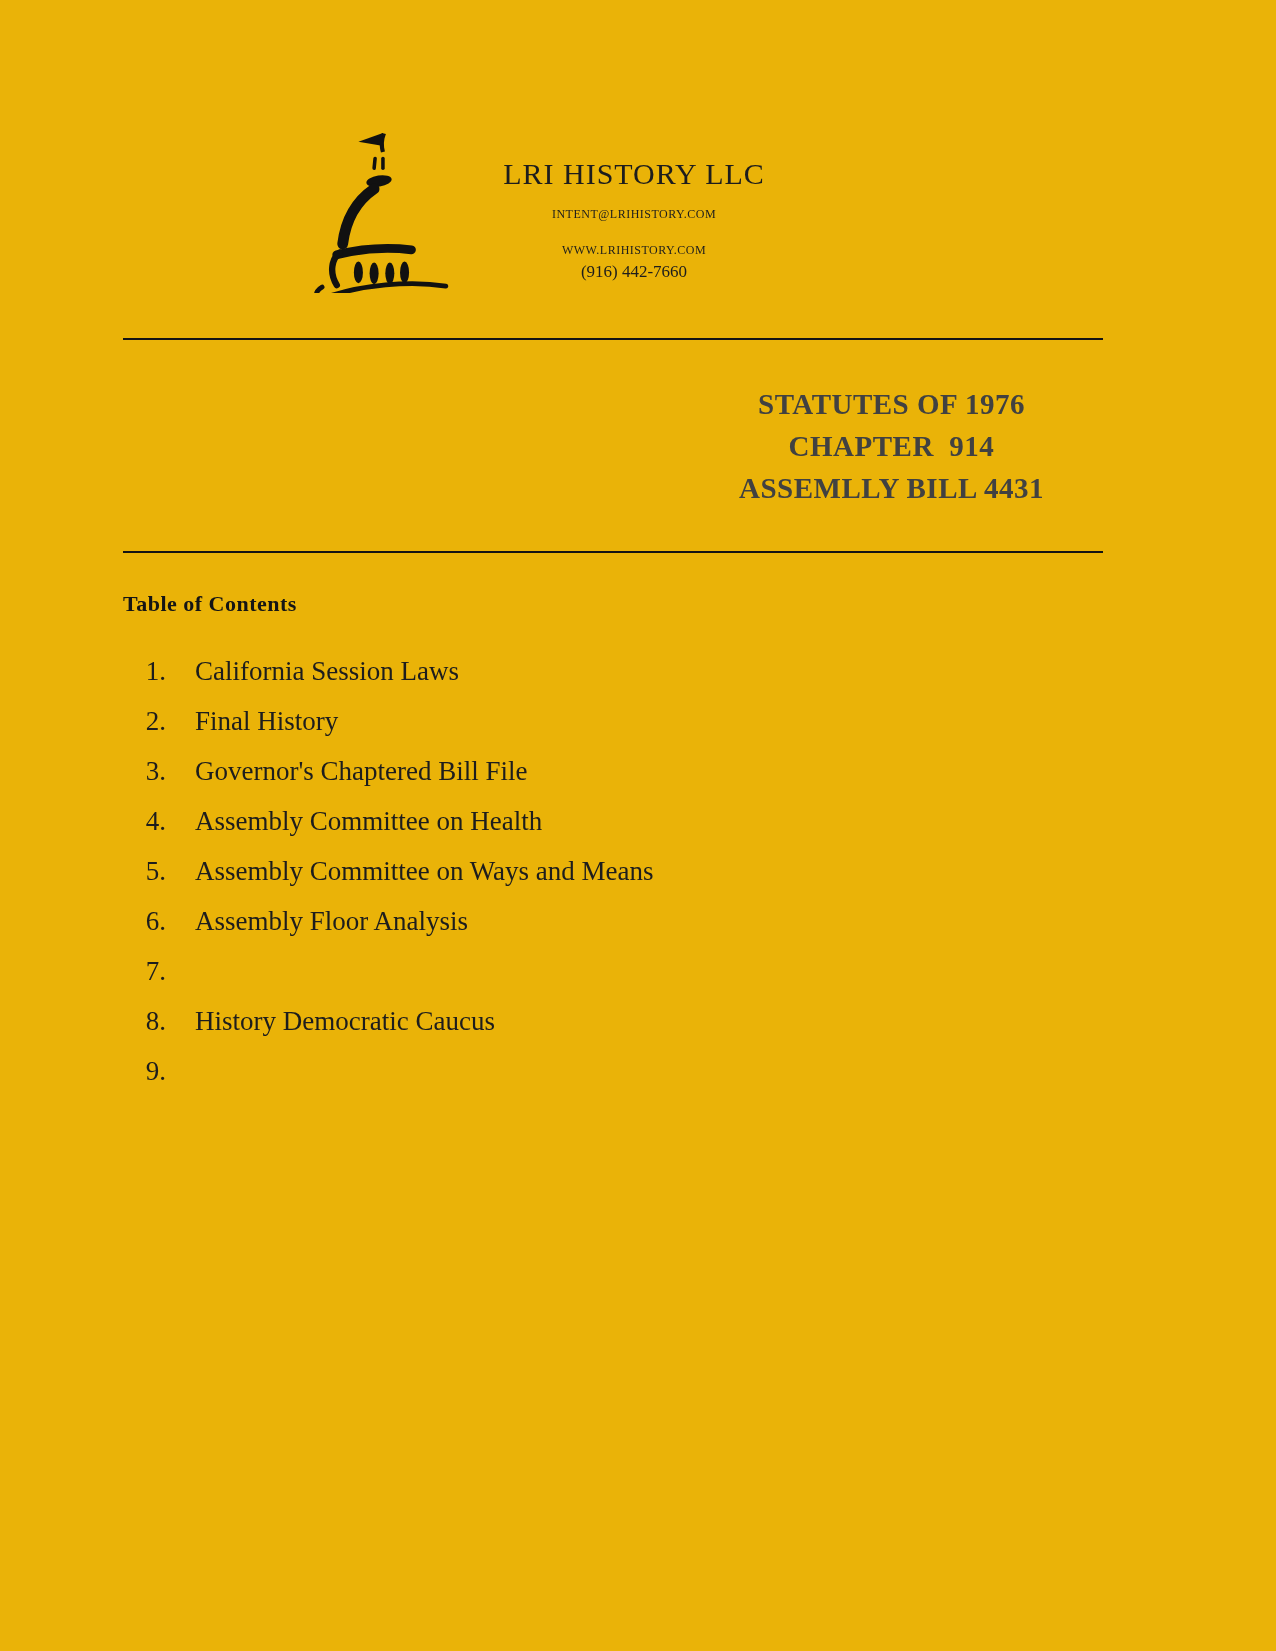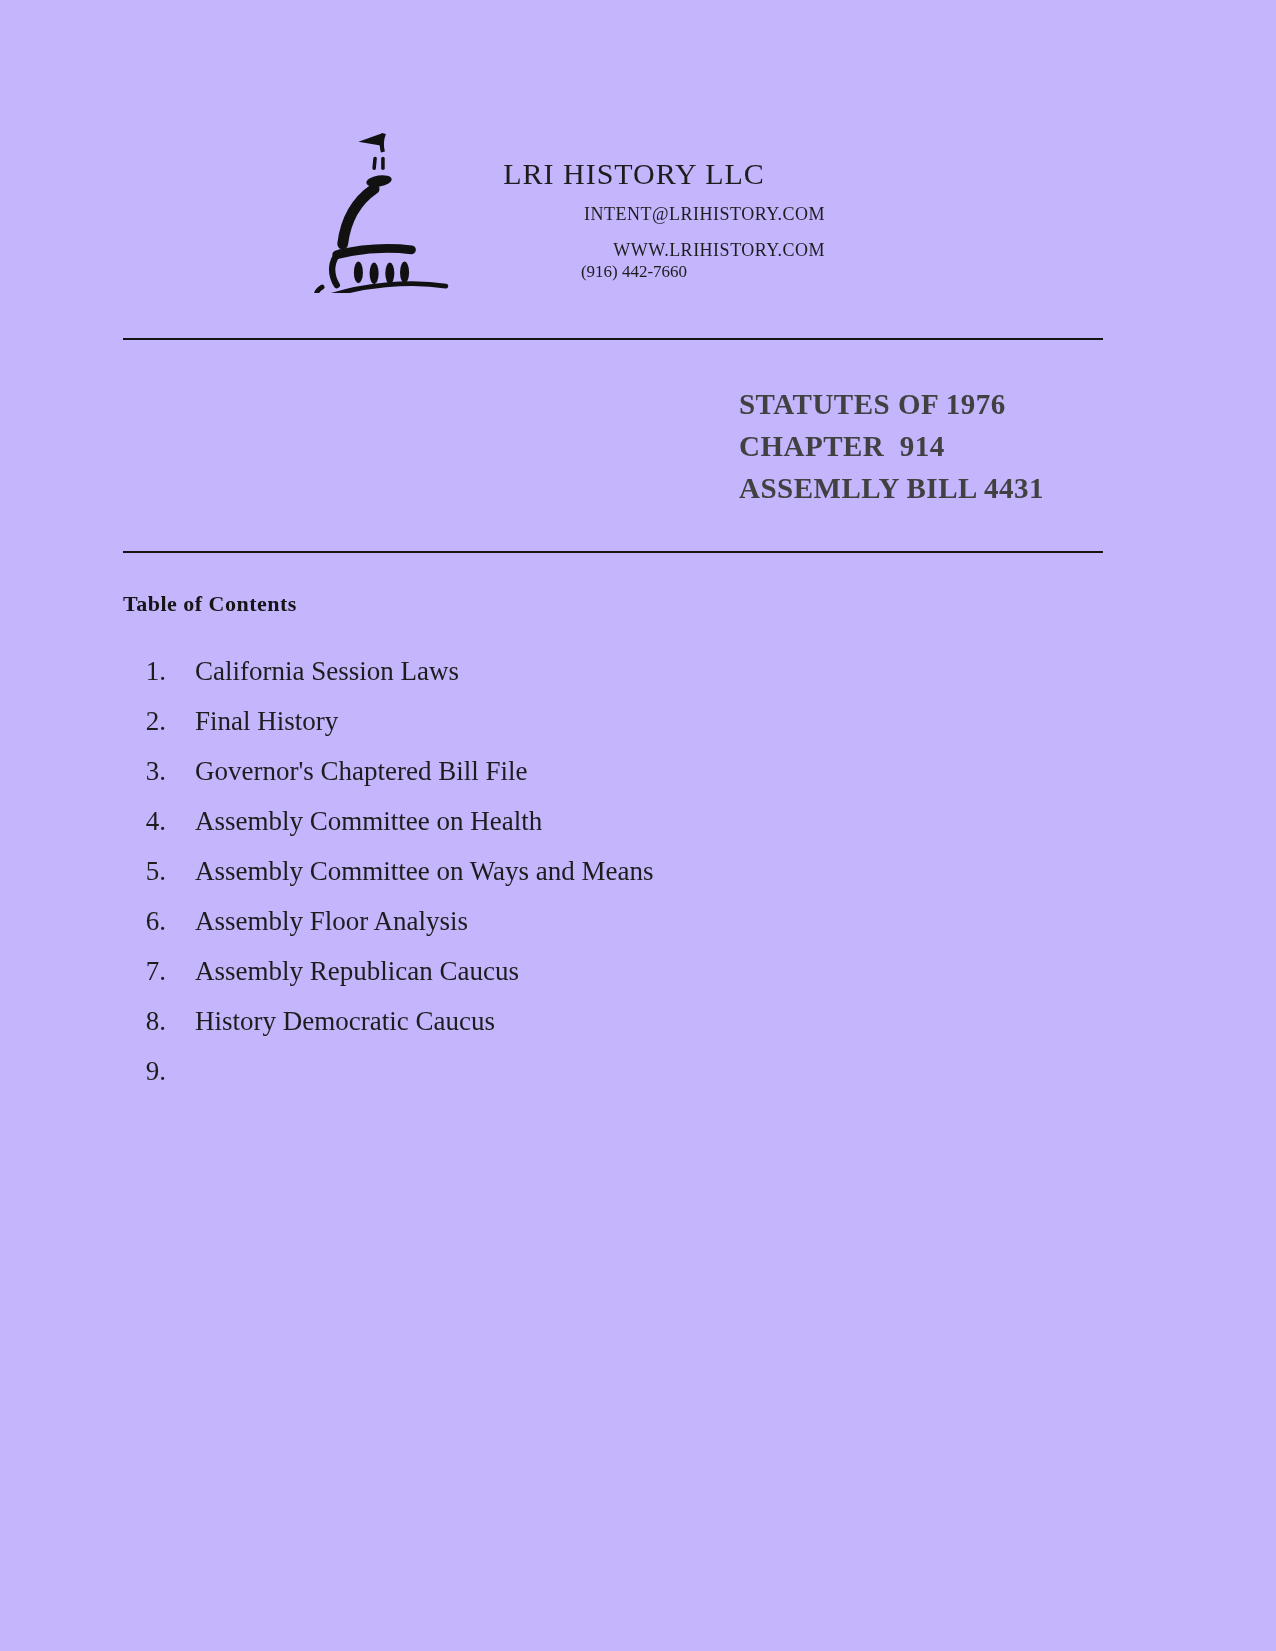--- a/index.html
+++ b/index.html
@@ -4,21 +4,21 @@
 <style>
   html, body {
     margin: 0;
     padding: 0;
     background: #ffffff;
   }
   .page {
     position: relative;
     width: 1276px;
     height: 1651px;
-    background: #c4b5fd;
+    background: #eab308;
     font-family: "Liberation Serif", "DejaVu Serif", serif;
     color: #1d1d1d;
     overflow: hidden;
   }
 
   
   .logo {
     position: absolute;
     left: 296px;
     top: 128px;
@@ -33,27 +33,26 @@
     text-align: center;
   }
   .company-name {
     font-size: 30px;
     line-height: 36px;
     letter-spacing: 1px;
     color: #1d1d1d;
     white-space: pre;
   }
   .company-contact {
-    font-size: 18px;
+    font-size: 12px;
     line-height: 20px;
     letter-spacing: 0.5px;
     margin-top: 12px;
     color: #1d1d1d;
     white-space: pre;
-    text-align: right;
   }
   .company-contact.web { margin-top: 16px; }
   .company-phone {
     font-size: 17px;
     line-height: 19px;
     margin-top: 2px;
     color: #1d1d1d;
     white-space: pre;
   }
 
@@ -66,21 +65,21 @@
     border-top: 2px solid #141414;
   }
   .rule-top { top: 338px; }
   .rule-mid { top: 551px; }
 
   
   .title-block {
     position: absolute;
     top: 383px;
     right: 232px;
-    text-align: left;
+    text-align: center;
     font-weight: bold;
     font-size: 29px;
     line-height: 42px;
     letter-spacing: 0.5px;
     color: #414141;
   }
   .title-line { white-space: pre; }
 
   
   .toc-heading {
@@ -195,21 +194,20 @@
         <span class="toc-label">Assembly Committee on Ways and Means</span>
       </li>
 
       <li class="toc-item">
         <span class="toc-num">6.</span>
         <span class="toc-label">Assembly Floor Analysis</span>
       </li>
 
       <li class="toc-item">
         <span class="toc-num">7.</span>
-        <span class="toc-label">Assembly Republican Caucus</span>
       </li>
 
       <li class="toc-item">
         <span class="toc-num">8.</span>
         <span class="toc-label">History Democratic Caucus</span>
       </li>
 
       <li class="toc-item">
         <span class="toc-num">9.</span>
       </li>

